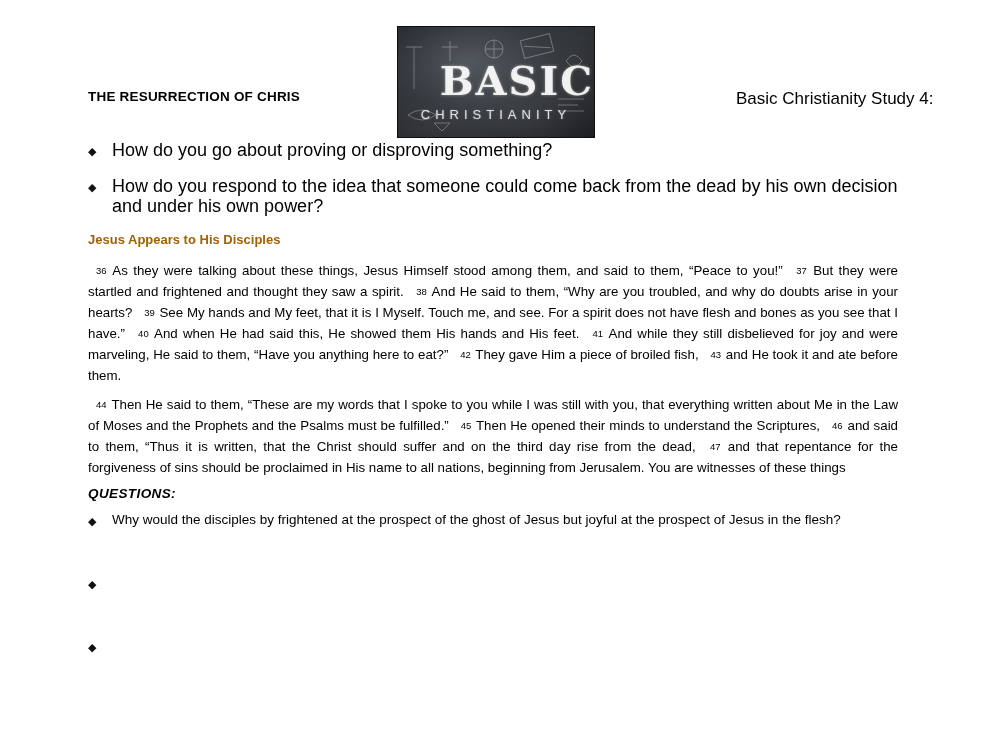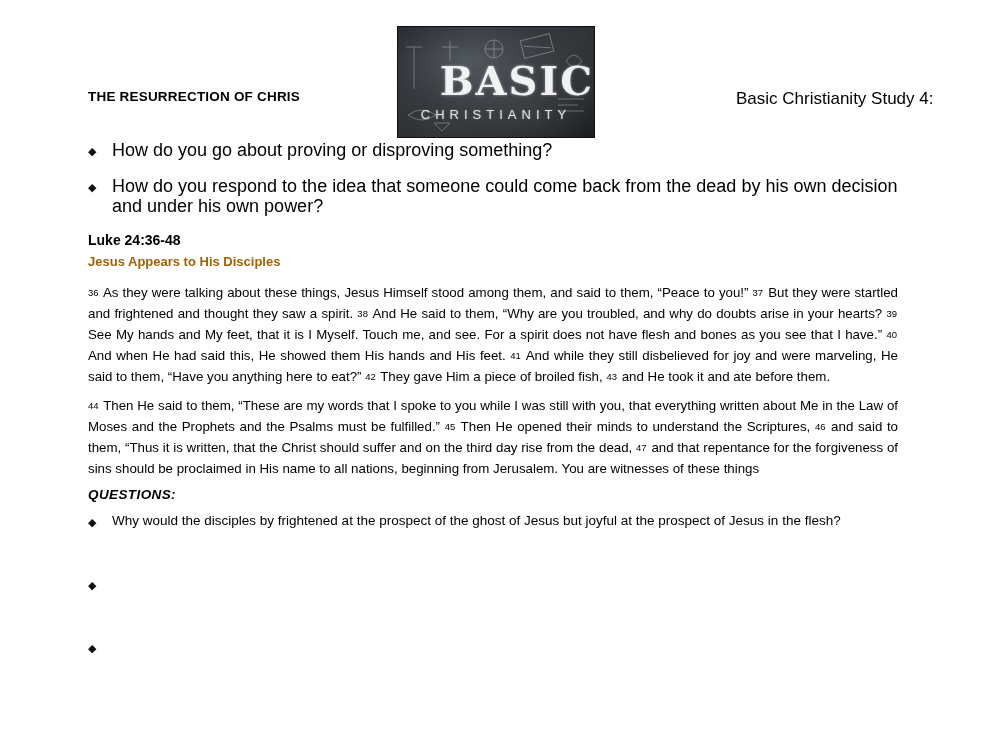--- a/index.html
+++ b/index.html
@@ -154,20 +154,21 @@
     font-size: 13.3px;
     line-height: 21px;
     text-align: justify;
     color: #000;
   }
   .scripture p { margin: 0 0 8px 0; }
   .vnum {
     font-size: 9.5px;
     vertical-align: 1px;
     padding-right: 1px;
+    margin-left: 8px;
   }
 
   .questions-title {
     padding: 0 88px;
     margin-bottom: 9px;
     font-size: 13.5px;
     font-weight: bold;
     font-style: italic;
     letter-spacing: 0.4px;
     color: #000;
@@ -216,21 +217,20 @@
     <div class="bullet-row">
       <span class="bullet-mark">◆</span>
       <span class="bullet-text">How do you go about proving or disproving something?</span>
     </div>
 
     <div class="bullet-row">
       <span class="bullet-mark">◆</span>
       <span class="bullet-text">How do you respond to the idea that someone could come back from the dead by his own decision and under his own power?</span>
     </div>
 
-    <div class="passage-ref">Luke 24:36-48</div>
     <div class="passage-heading">Jesus Appears to His Disciples</div>
 
     <div class="scripture">
       <p id="para1"><span class="vnum">36</span><span> As they were talking about these things, Jesus Himself stood among them, and said to them, “Peace to you!” </span><span class="vnum">37</span><span> But they were startled and frightened and thought they saw a spirit. </span><span class="vnum">38</span><span> And He said to them, “Why are you troubled, and why do doubts arise in your hearts? </span><span class="vnum">39</span><span> See My hands and My feet, that it is I Myself. Touch me, and see. For a spirit does not have flesh and bones as you see that I have.” </span><span class="vnum">40</span><span> And when He had said this, He showed them His hands and His feet. </span><span class="vnum">41</span><span> And while they still disbelieved for joy and were marveling, He said to them, “Have you anything here to eat?” </span><span class="vnum">42</span><span> They gave Him a piece of broiled fish, </span><span class="vnum">43</span><span> and He took it and ate before them.</span></p>
       <p id="para2"><span class="vnum">44</span><span> Then He said to them, “These are my words that I spoke to you while I was still with you, that everything written about Me in the Law of Moses and the Prophets and the Psalms must be fulfilled.” </span><span class="vnum">45</span><span> Then He opened their minds to understand the Scriptures, </span><span class="vnum">46</span><span> and said to them, “Thus it is written, that the Christ should suffer and on the third day rise from the dead, </span><span class="vnum">47</span><span> and that repentance for the forgiveness of sins should be proclaimed in His name to all nations, beginning from Jerusalem. You are witnesses of these things</span></p>
     </div>
 
     <div class="questions-title">QUESTIONS:</div>
 
     <div class="q-row">

